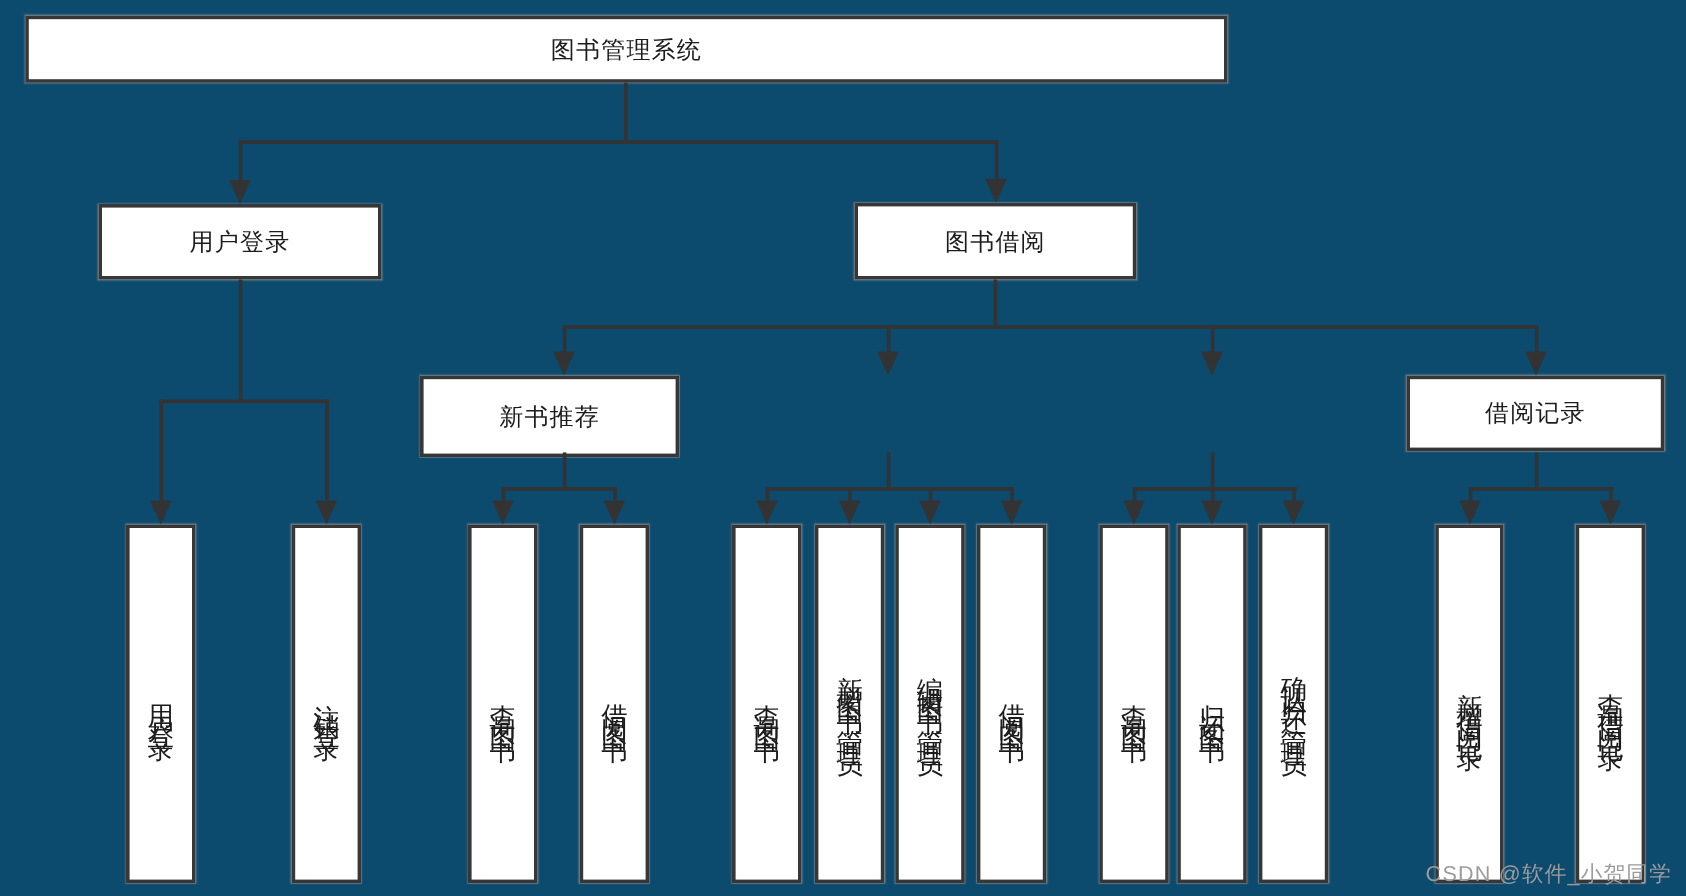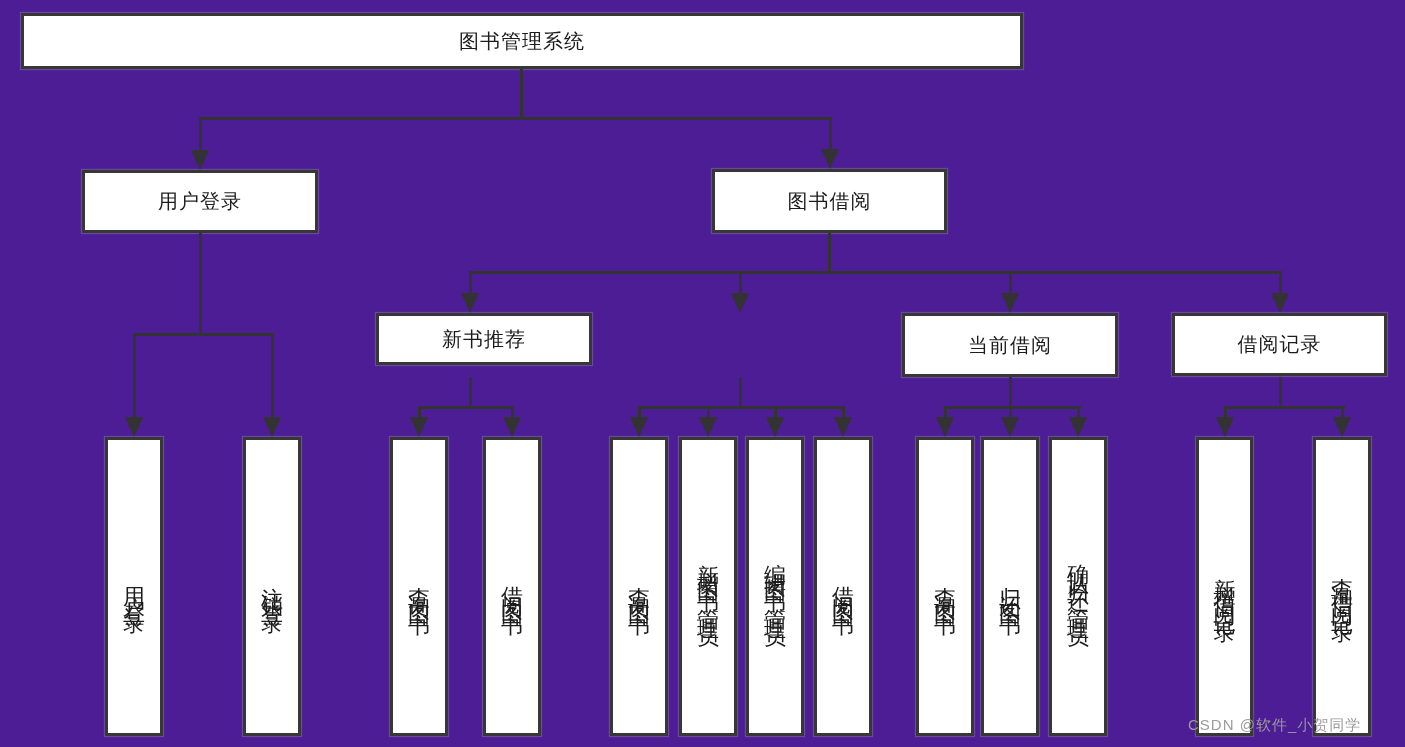--- a/index.html
+++ b/index.html
@@ -1,19 +1,19 @@
 <!DOCTYPE html>
 <html><head>
 <meta charset="utf-8">
 <style>
   html,body{margin:0;padding:0;background:#ffffff;}
   .canvas{
     position:relative;
     width:1405px;height:747px;
-    background:#4c1d95;
+    background:#0c4a6e;
     font-family:"Liberation Sans","DejaVu Sans",sans-serif;
     overflow:hidden;
   }
   .box{
     position:absolute;
     box-sizing:border-box;
     border:3px solid #373737;
     background:#ffffff;
     display:flex;
     align-items:center;
@@ -33,41 +33,40 @@
   .hl{position:absolute;height:3px;background:#333333;}
   .ar{
     position:absolute;width:0;height:0;
     border-left:9px solid transparent;
     border-right:9px solid transparent;
     border-top:20px solid #333333;
   }
   .watermark{
     position:absolute;
     left:1188px;top:716px;
-    font-size:15px;
+    font-size:18px;
     color:#9b9b9b;
     letter-spacing:1px;
     white-space:nowrap;
   }
 </style>
 </head>
 <body>
 
 <div class="canvas">
 
   <div class="box hbox" style="left:21px;top:13px;width:1002px;height:56px">图书管理系统</div>
 
   <div class="box hbox" style="left:82px;top:170px;width:236px;height:63px">用户登录</div>
 
   <div class="box hbox" style="left:712px;top:169px;width:235px;height:64px">图书借阅</div>
 
-  <div class="box hbox" style="left:376px;top:313px;width:216px;height:52px">新书推荐</div>
+  <div class="box hbox" style="left:350px;top:313px;width:216px;height:68px">新书推荐</div>
 
 
-  <div class="box hbox" style="left:902px;top:313px;width:216px;height:64px">当前借阅</div>
 
   <div class="box hbox" style="left:1172px;top:313px;width:215px;height:63px">借阅记录</div>
 
   <div class="box vbox" style="left:105px;top:437px;width:58px;height:299px">
     <span>用户登录</span>
   </div>
   <div class="box vbox" style="left:243px;top:437px;width:58px;height:299px">
     <span>注销登录</span>
   </div>
 

